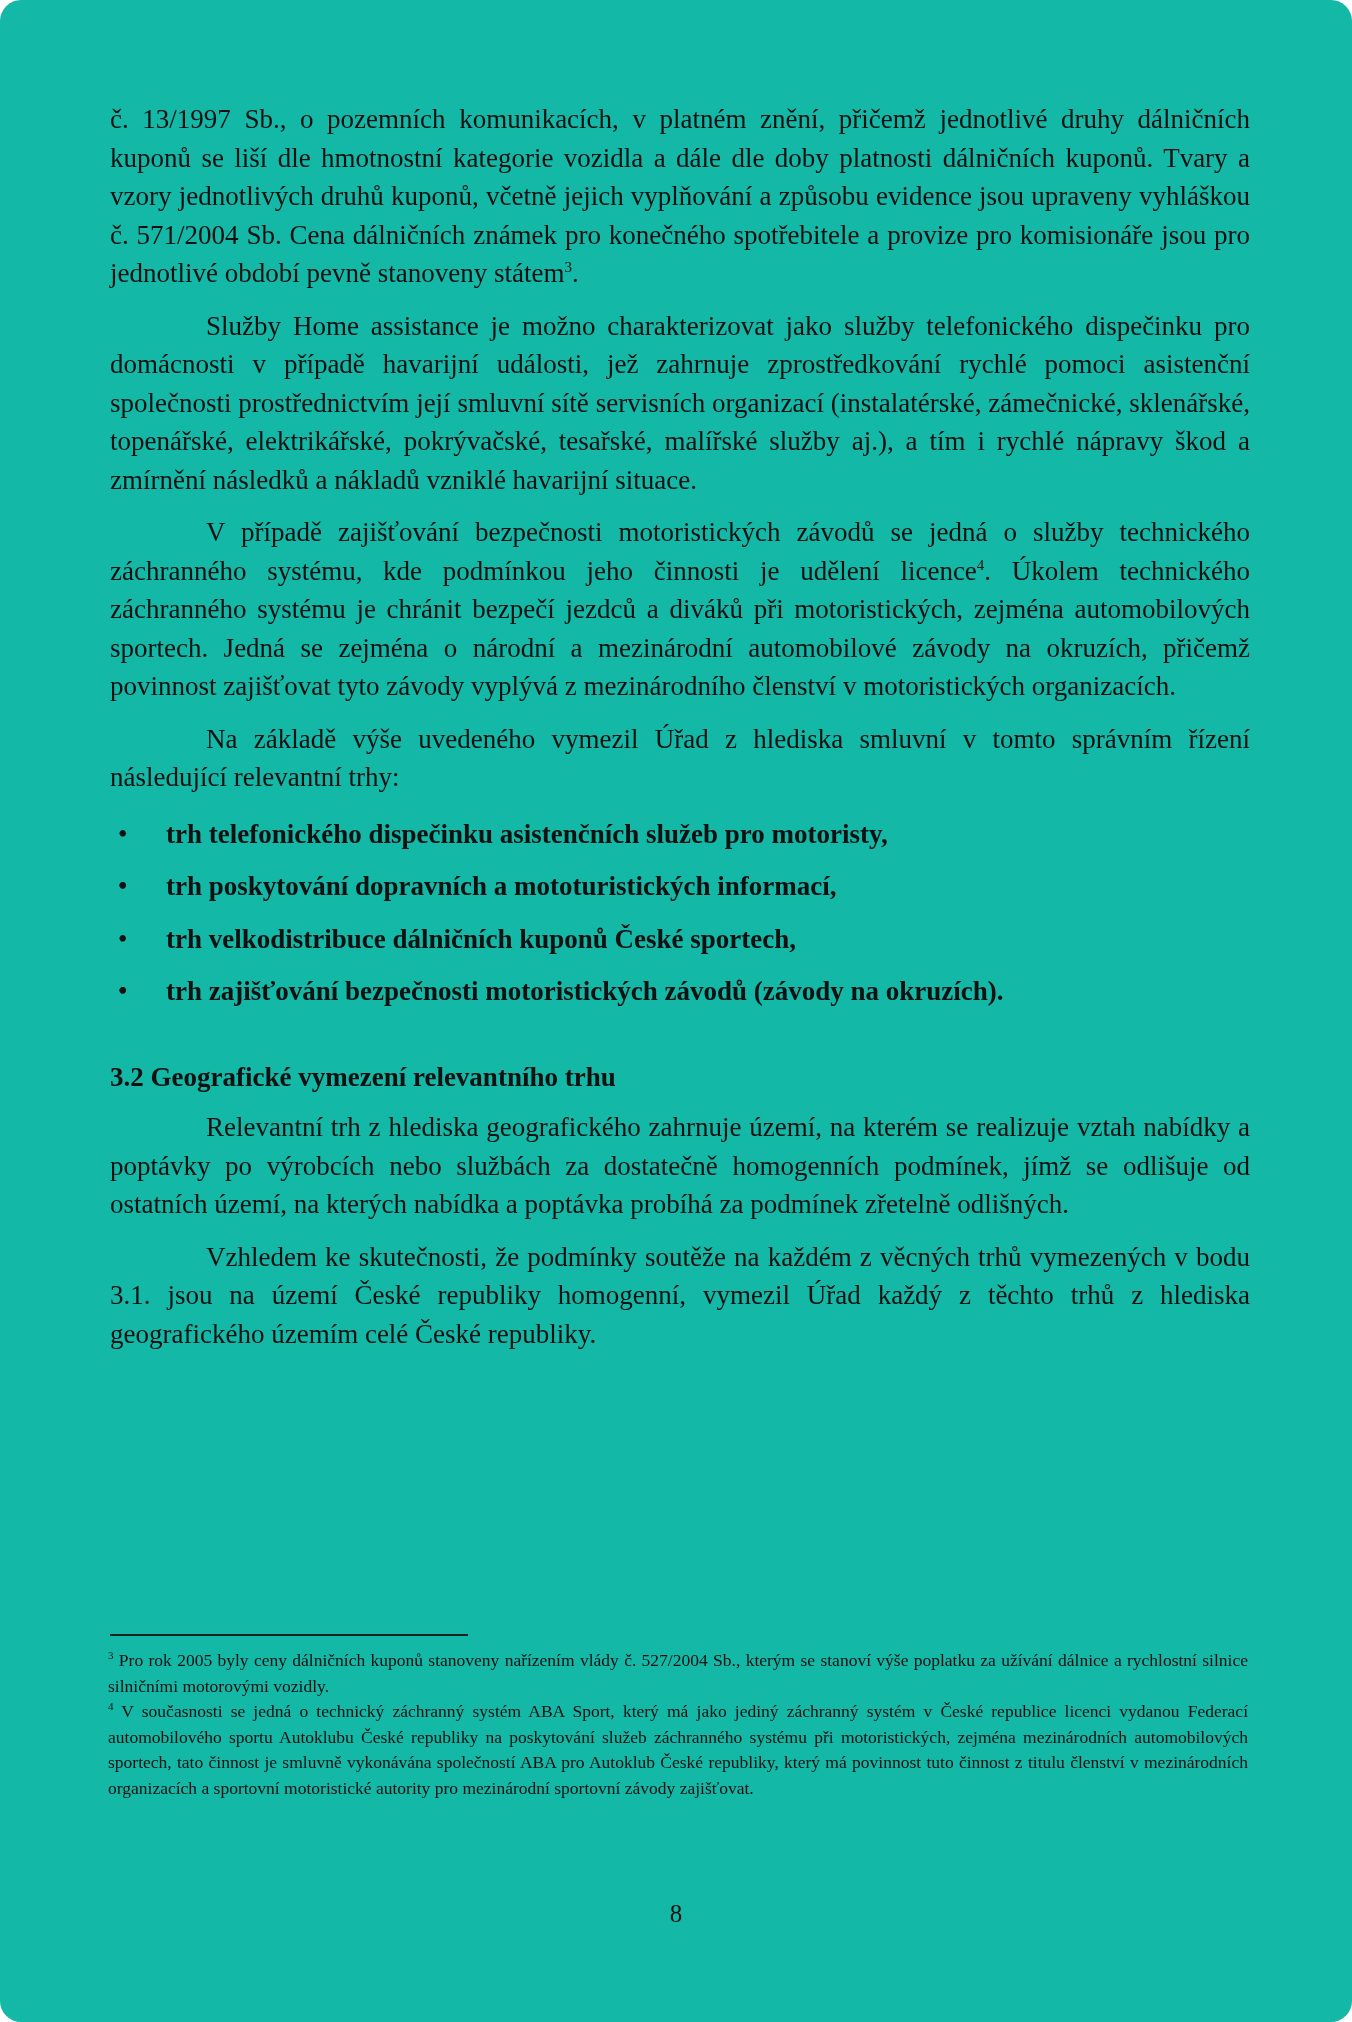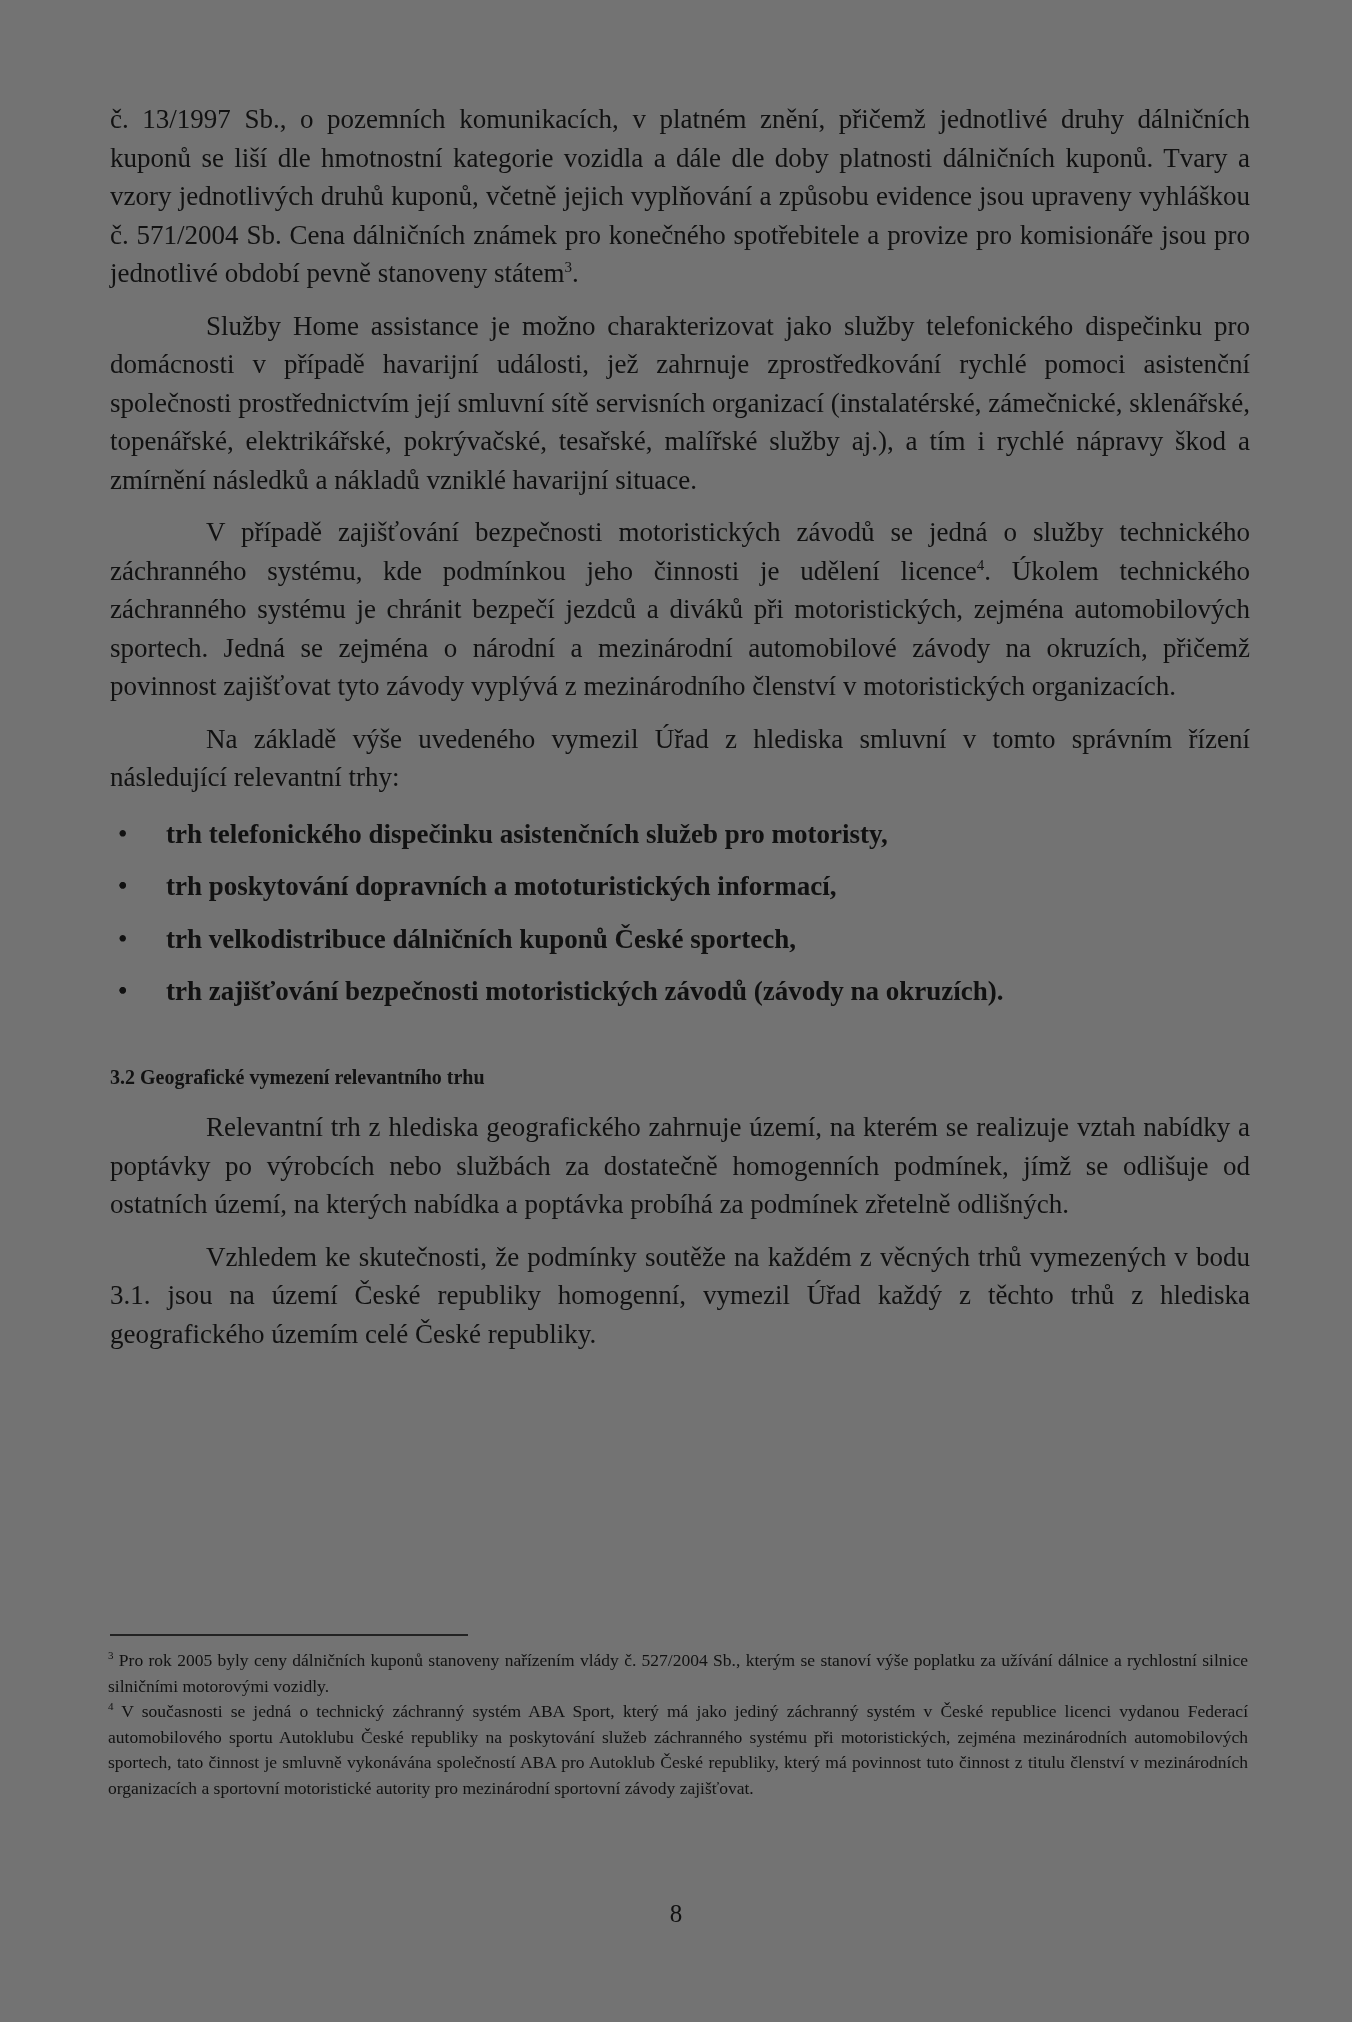--- a/index.html
+++ b/index.html
@@ -1,28 +1,28 @@
 <!DOCTYPE html>
 <html><head>
 <meta charset="utf-8">
 <style>
   html, body { margin: 0; padding: 0; background: #ffffff; }
   body { width: 1352px; height: 2022px; position: relative; overflow: hidden;
          font-family: "Liberation Serif", "DejaVu Serif", serif; color: #111; }
-  .page { position: absolute; left: 0; top: 0; width: 1352px; height: 2022px; background: #737373; }
+  .page { position: absolute; left: 0; top: 0; width: 1352px; height: 2022px; background: #14b8a6; border-radius: 21px; }
   .content { position: absolute; left: 110px; top: 100px; width: 1140px; }
   p { margin: 0; font-size: 27px; line-height: 38.5px; text-align: justify; text-align-last: left; }
   p.indent { text-indent: 96px; }
   .para-gap { height: 14px; }
   b { font-weight: normal; }
   sup { font-size: 15px; line-height: 0; vertical-align: super; }
   ul.markets { list-style: none; margin: 18px 0 0 0; padding: 0; }
   ul.markets li { position: relative; padding-left: 56px; font-size: 27px; line-height: 38px; margin-bottom: 14.5px; font-weight: bold; }
   ul.markets li .bullet { position: absolute; left: 8px; top: 0; font-weight: normal; }
-  h2 { font-size: 20px; font-weight: bold; margin: 48px 0 12px 0; line-height: 38px; }
+  h2 { font-size: 27px; font-weight: bold; margin: 48px 0 12px 0; line-height: 38px; }
   .fn-rule { position: absolute; left: 110px; top: 1634px; width: 358px; border-top: 2px solid #222; }
   .footnotes { position: absolute; left: 108px; top: 1648px; width: 1140px; font-size: 17.5px; line-height: 25.5px; }
   .footnotes p { font-size: 17.5px; line-height: 25.5px; text-align: justify; text-align-last: left; }
   .footnotes sup { font-size: 11px; }
   .page-number { position: absolute; left: 0; width: 1352px; top: 1900px; text-align: center; font-size: 25px; }
 </style>
 </head>
 <body>
 
 <div class="page">

